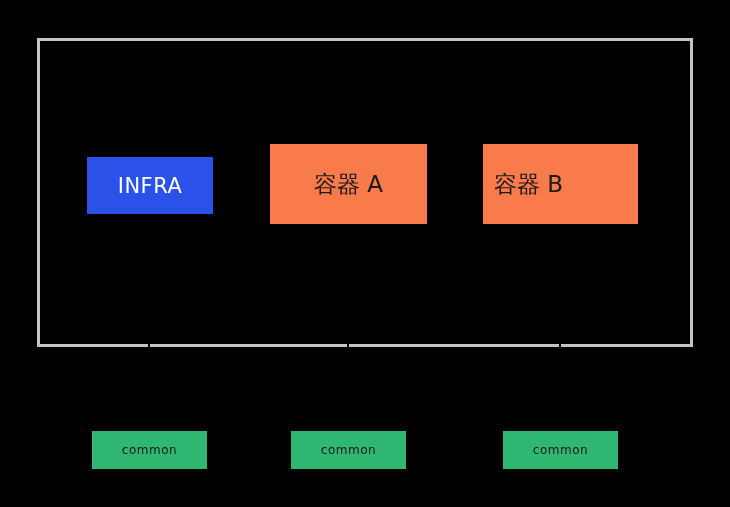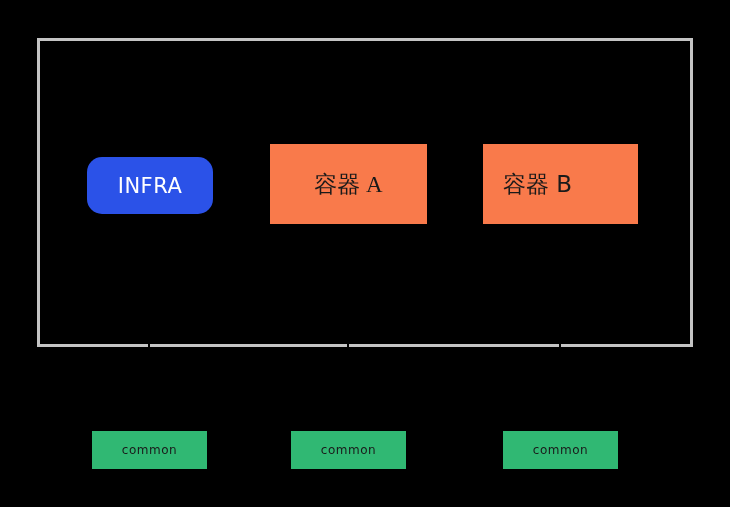--- a/index.html
+++ b/index.html
@@ -51,42 +51,40 @@
   .node-infra {
     left: 87px;
     top: 157px;
     width: 126px;
     height: 57px;
     background: #2B52E8;
     color: #ffffff;
     font-size: 21px;
     font-weight: 500;
     letter-spacing: 0.5px;
-    border-radius: 15px;
   }
   .node-container {
     background: #F97A4B;
     color: #1a1a1a;
     font-size: 23px;
     font-weight: 400;
   }
   .node-container-a {
     left: 270px;
     top: 144px;
     width: 157px;
     height: 80px;
-    font-family: Liberation Serif, serif;
   }
   .node-container-b {
     left: 483px;
     top: 144px;
     width: 155px;
     height: 80px;
     justify-content: flex-start;
-    padding-left: 20px;
+    padding-left: 11px;
   }
   .node-common {
     background: #30B873;
     color: #1a1a1a;
     font-size: 12px;
     font-weight: 400;
     letter-spacing: 0.5px;
     top: 431px;
     width: 115px;
     height: 38px;

